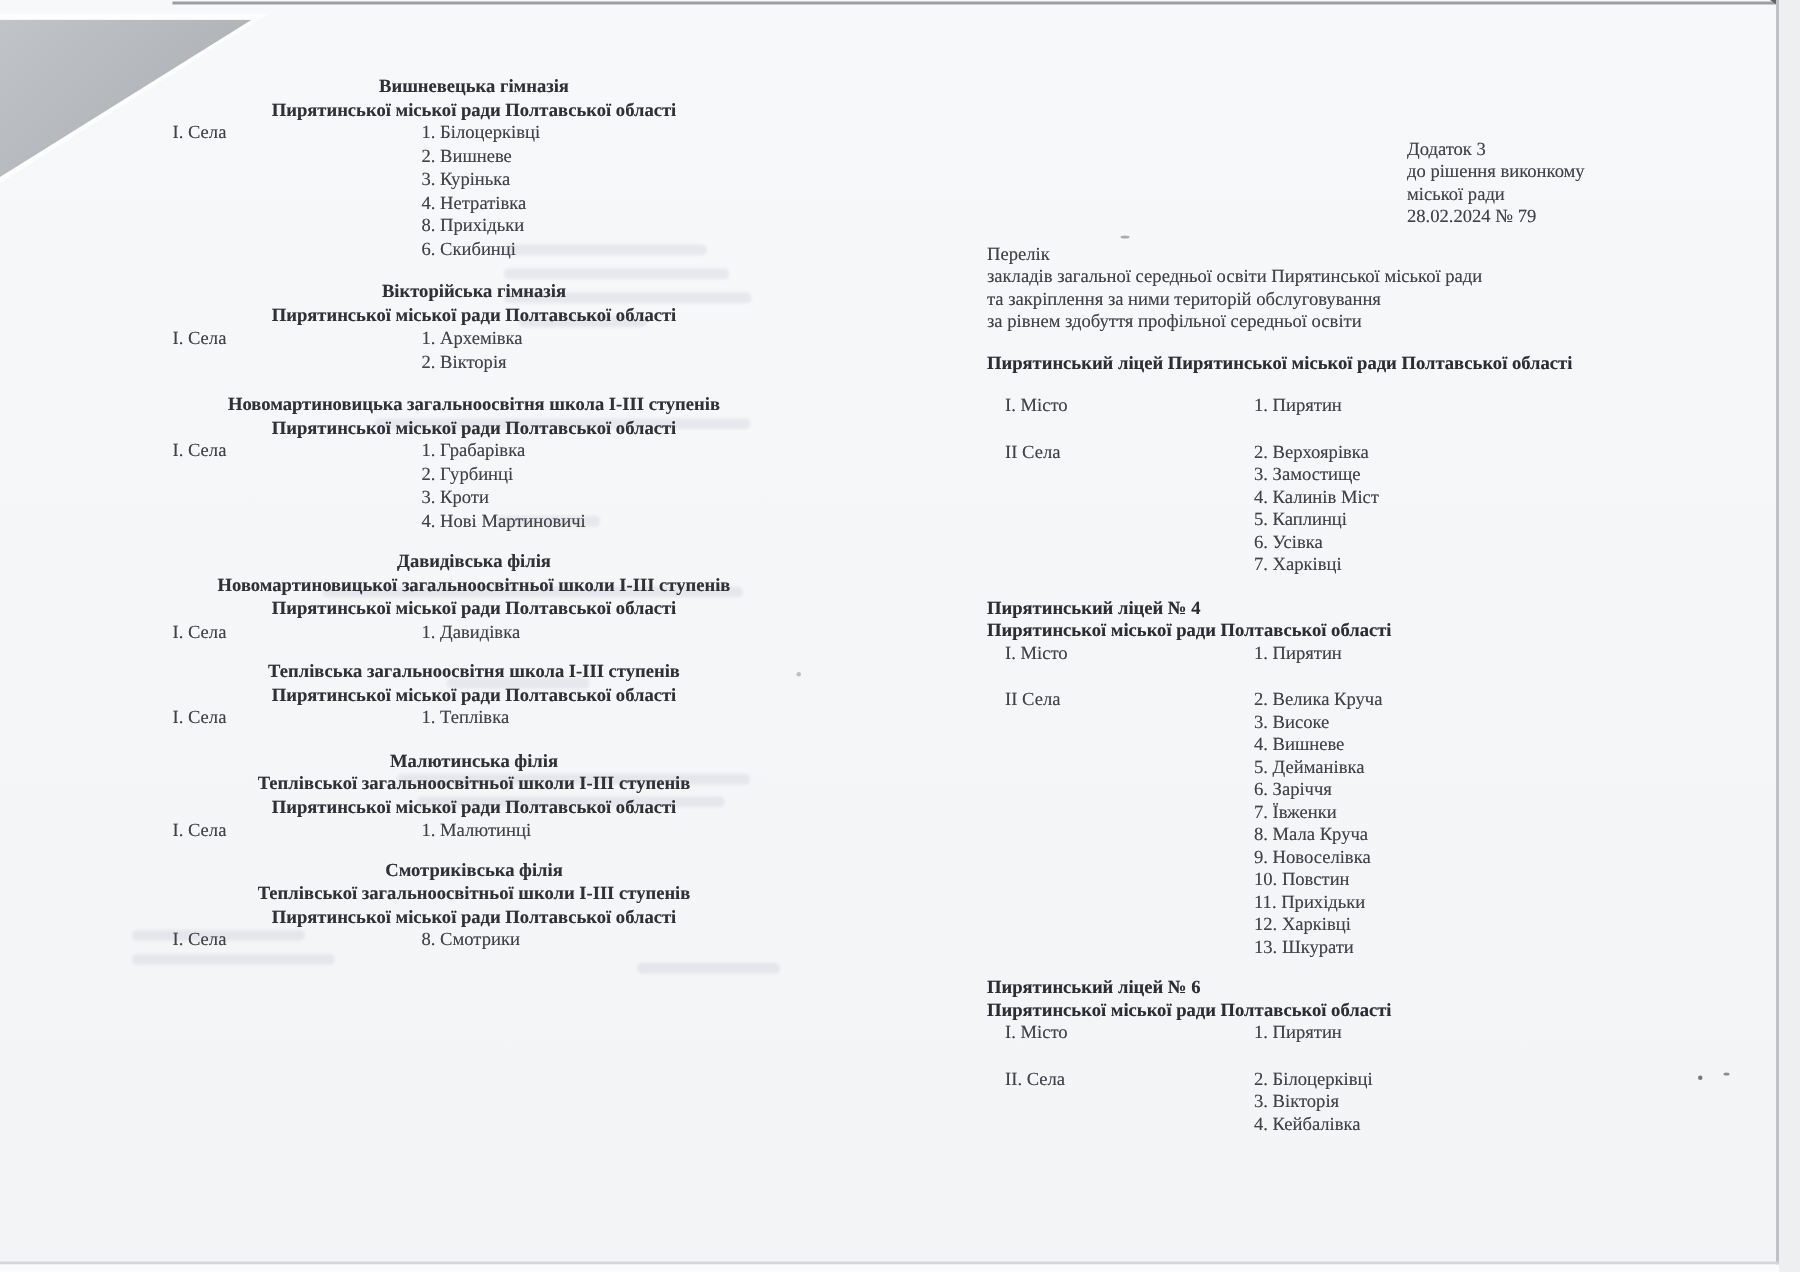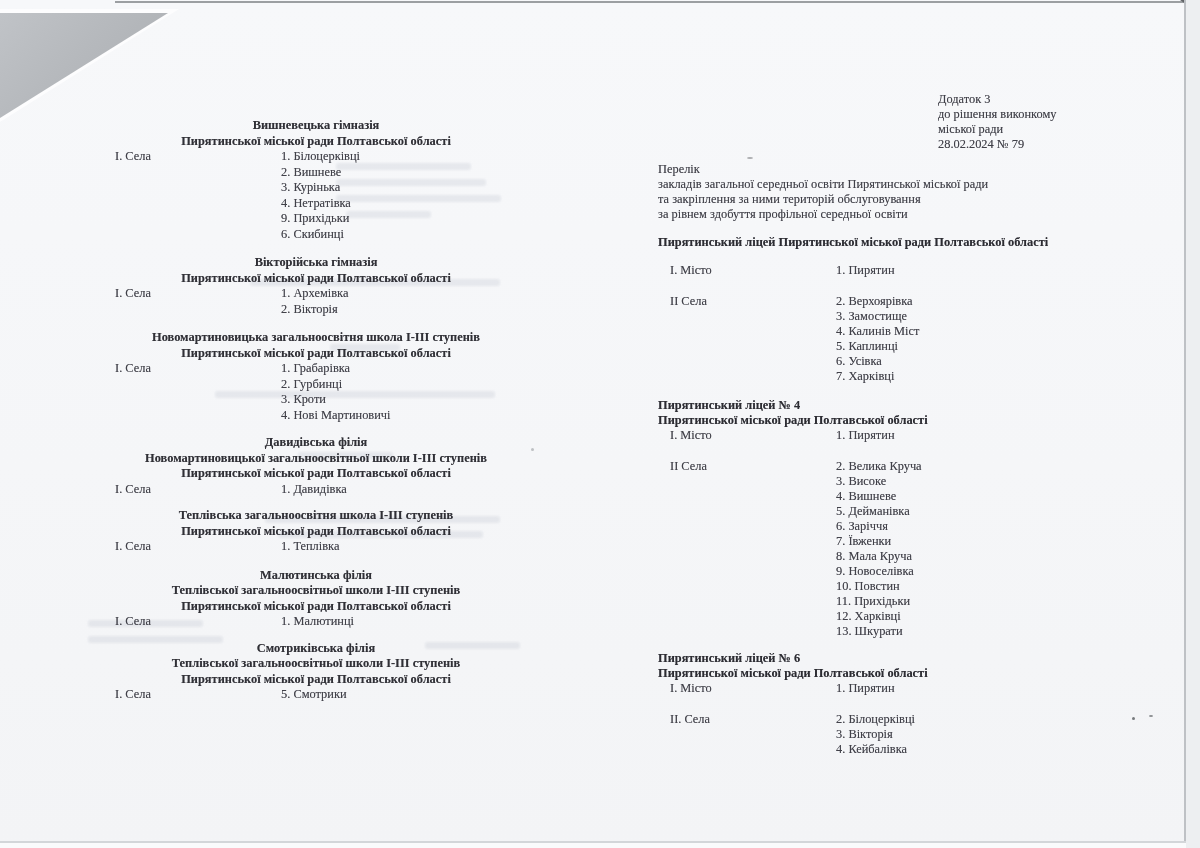--- a/index.html
+++ b/index.html
@@ -31,21 +31,21 @@
   .right-col{left:658px;width:476px;line-height:15px;}
   .h-line{font-weight:700;text-align:center;color:#303036;}
   .rh-line{font-weight:700;color:#2c2c32;}
   .t-line{text-align:left;color:#414149;}
   .item{color:#414149;}
   .row,.section{position:relative;}
   .left-col .label{position:absolute;left:22px;top:0;color:#414149;}
   .left-col .items{margin-left:188px;}
   .right-col .rlabel{position:absolute;left:12px;top:0;color:#414149;}
   .right-col .ritems{margin-left:178px;}
-  .mt78{margin-top:118px;} .mt13{margin-top:13px;} .mt12{margin-top:12px;}
+  .mt78{margin-top:50px;} .mt13{margin-top:13px;} .mt12{margin-top:12px;}
   .mt11{margin-top:11px;} .mt14{margin-top:14px;} .mt10{margin-top:10px;}
   .mt92{margin-top:92px;}
   .annex{margin-left:280px;color:#414149;}
   .sections.gap-top{margin-top:13px;}
   .section + .section{margin-top:16px;}
   .signature{position:absolute;left:93px;top:704px;width:446px;z-index:3;
     font-size:12.4px;line-height:15.5px;color:#414149;}
   .sig-name{position:absolute;left:315px;top:21px;}
   .scan *{text-shadow:0 0 .4px rgba(60,60,72,.45);}
 </style>
@@ -89,21 +89,21 @@
           <div class="h-line">Вишневецька гімназія</div>
           <div class="h-line">Пирятинської міської ради Полтавської області</div>
         </div>
       <div class="row">
         <span class="label">І. Села</span>
         <div class="items">
             <div class="item">1. Білоцерківці</div>
             <div class="item">2. Вишневе</div>
             <div class="item">3. Курінька</div>
             <div class="item">4. Нетратівка</div>
-            <div class="item">9. Прихідьки</div>
+            <div class="item">8. Прихідьки</div>
             <div class="item">6. Скибинці</div>
           </div>
       </div>
     </section>
 
     <section class="block mt13">
       <div>
           <div class="h-line">Вікторійська гімназія</div>
           <div class="h-line">Пирятинської міської ради Полтавської області</div>
         </div>
@@ -175,21 +175,21 @@
 
     <section class="block mt11">
       <div>
           <div class="h-line">Смотриківська філія</div>
           <div class="h-line">Теплівської загальноосвітньої школи І-ІІІ ступенів</div>
           <div class="h-line">Пирятинської міської ради Полтавської області</div>
         </div>
       <div class="row">
         <span class="label">І. Села</span>
         <div class="items">
-            <div class="item">5. Смотрики</div>
+            <div class="item">8. Смотрики</div>
           </div>
       </div>
     </section>
 
   </div>
 
 
   <div class="col right-col">
 
     <div class="annex mt92">

